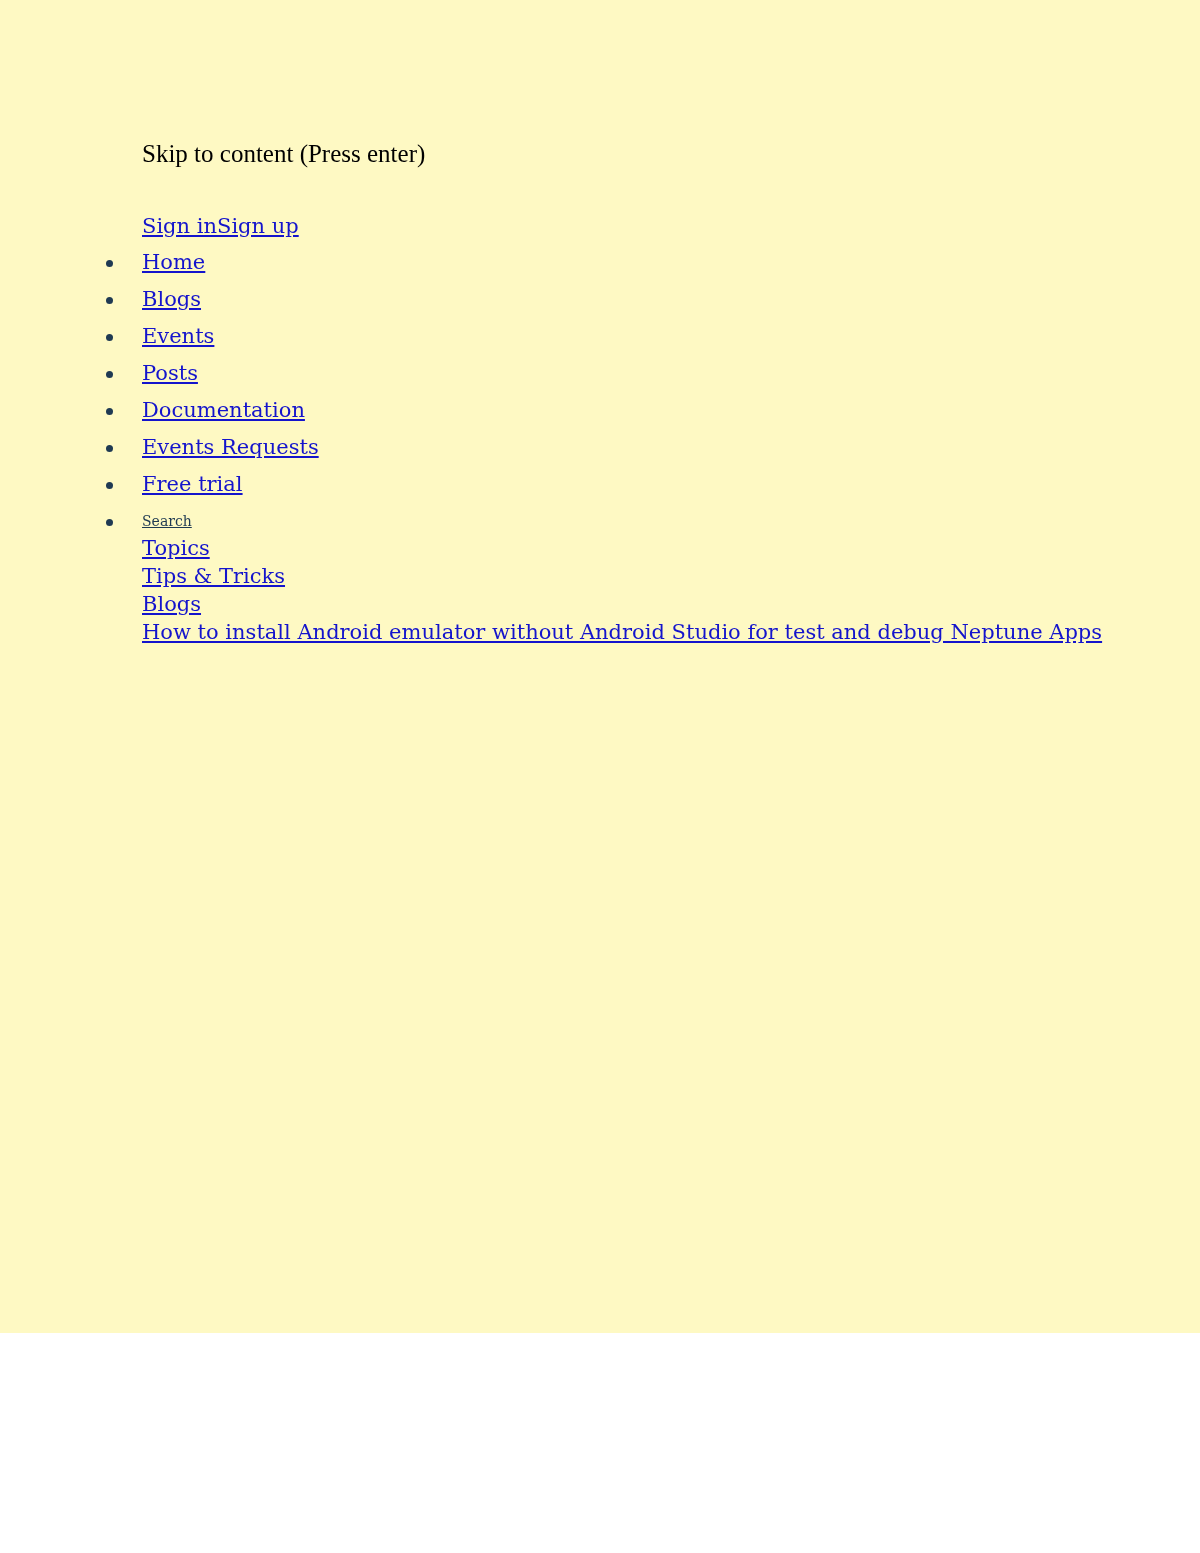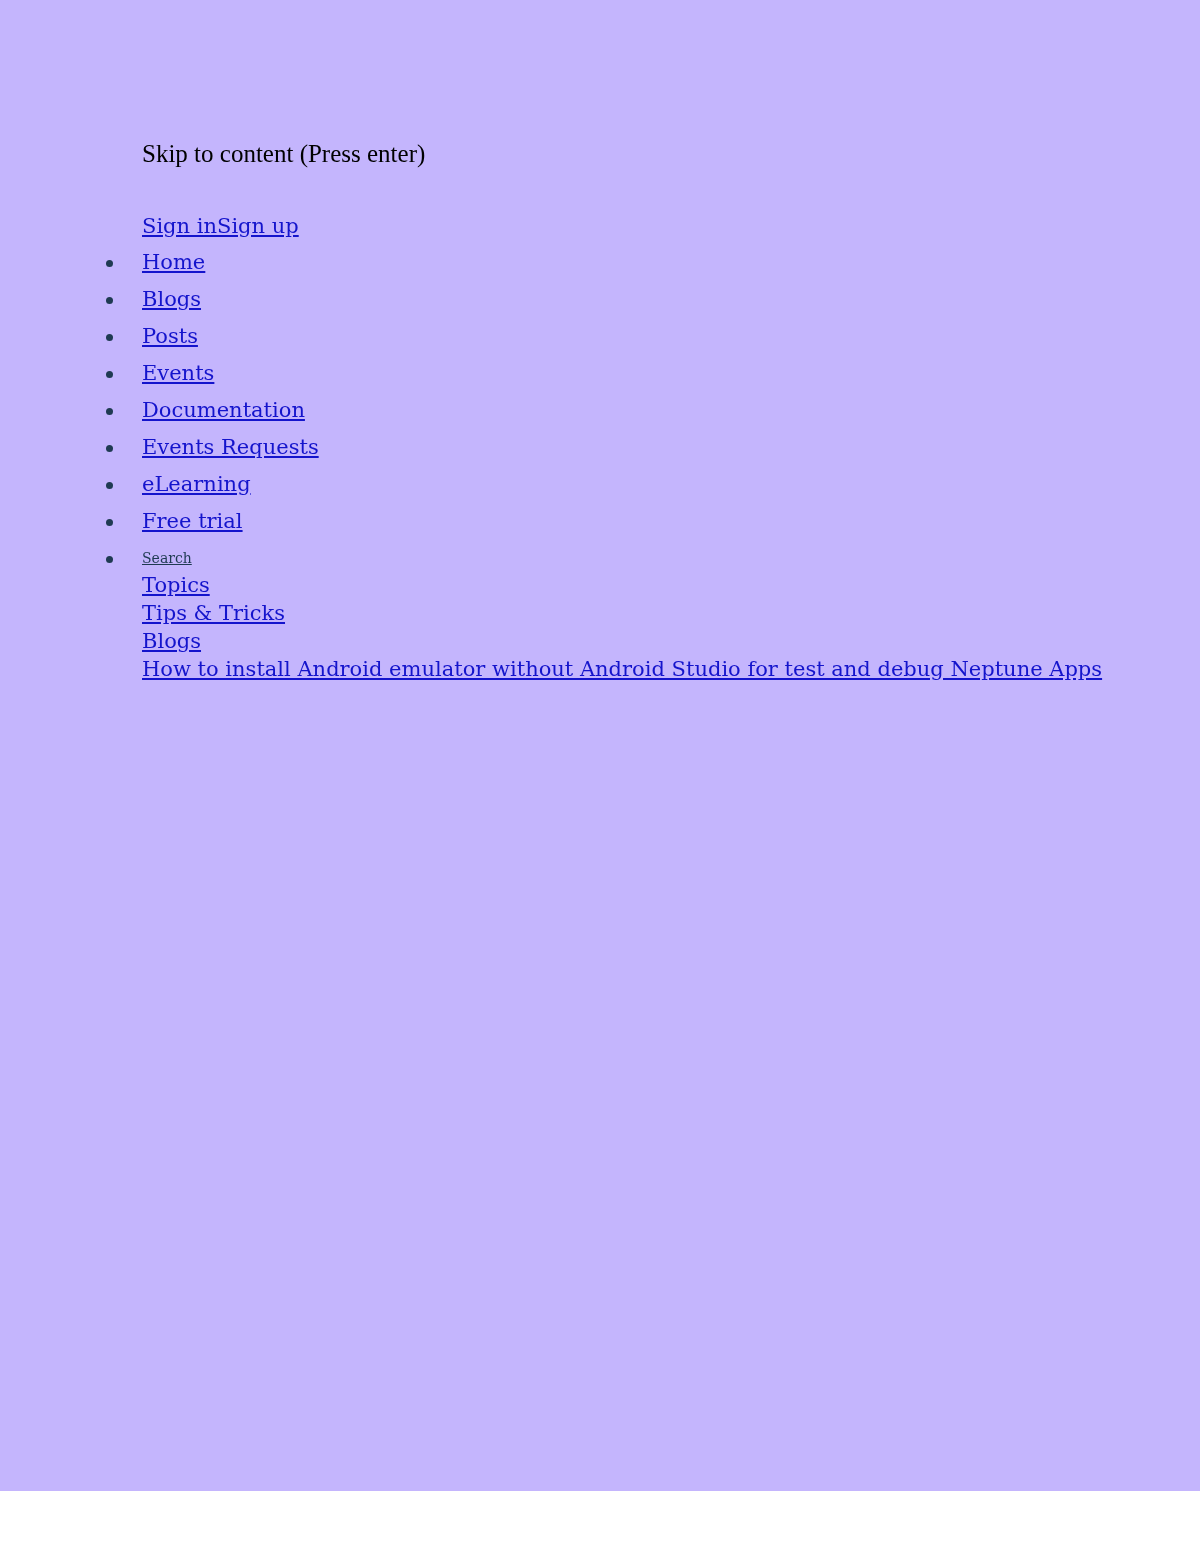--- a/index.html
+++ b/index.html
@@ -5,22 +5,22 @@
 <style>
   html, body {
     margin: 0;
     padding: 0;
     background: #ffffff;
   }
 
   .page {
     position: relative;
     width: 1200px;
-    height: 1491px;
-    background: #c4b5fd;
+    height: 1333px;
+    background: #fef9c3;
     overflow: hidden;
     font-family: "Liberation Serif", "DejaVu Serif", serif;
   }
 
   
   .doc-body {
     position: absolute;
     left: 142px;
     top: 139px;
     width: 930px;
@@ -132,42 +132,38 @@
         <a class="lnk">Home</a>
       </li>
 
       <li>
         <span class="bullet"></span>
         <a class="lnk">Blogs</a>
       </li>
 
       <li>
         <span class="bullet"></span>
-        <a class="lnk">Posts</a>
+        <a class="lnk">Events</a>
       </li>
 
       <li>
         <span class="bullet"></span>
-        <a class="lnk">Events</a>
+        <a class="lnk">Posts</a>
       </li>
 
       <li>
         <span class="bullet"></span>
         <a class="lnk">Documentation</a>
       </li>
 
       <li>
         <span class="bullet"></span>
         <a class="lnk">Events Requests</a>
       </li>
 
-      <li>
-        <span class="bullet"></span>
-        <a class="lnk">eLearning</a>
-      </li>
 
       <li>
         <span class="bullet"></span>
         <a class="lnk">Free trial</a>
       </li>
 
       <li class="search-item">
         <span class="bullet"></span>
         <span class="search-label">Search</span>
 

